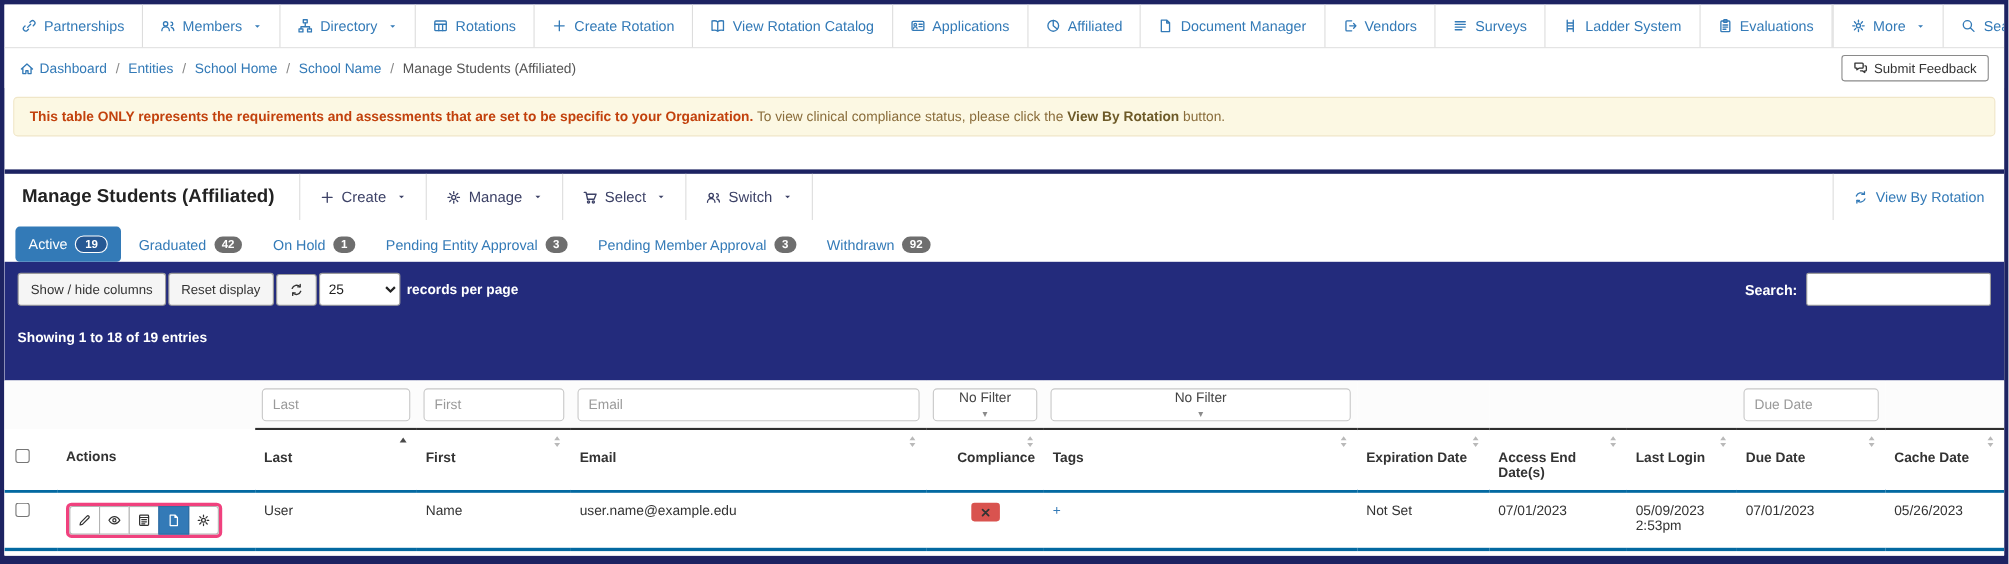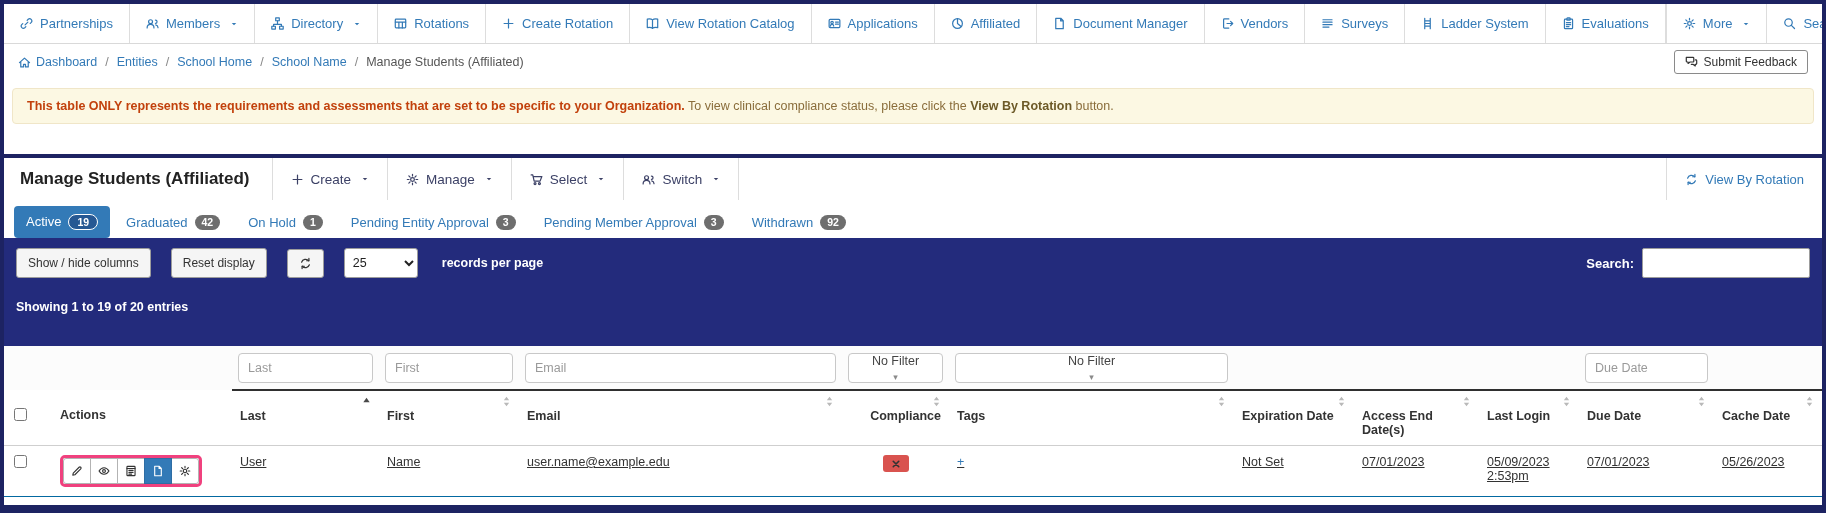--- a/index.html
+++ b/index.html
@@ -38,21 +38,21 @@
 
   
   .tabs { display:flex; align-items:flex-end; gap:4px; padding:4px 10px 0 10px; height:38px; }
   .tab { display:flex; gap:7px; font-size:13px; color:#337ab7; padding:8px 12px; cursor:pointer; white-space:nowrap; border-radius:4px 4px 0 0; }
   .tab.active { background:#337ab7; color:#fff; border-radius:4px; }
   .tab-badge { font-size:10.5px; font-weight:bold; color:#fff; background:#6e6e6e; border-radius:10px; padding:2px 7px; line-height:1; }
   .tab.active .tab-badge { background:rgba(15,25,80,0.35); border:1px solid #fff; padding:2px 8px; }
 
   
   .bluebar { background:#232b7c; color:#fff; padding:10px 12px 8px 12px; height:108px; }
-  .bluebar-top { display:flex; align-items:center; gap:20px; }
+  .bluebar-top { display:flex; align-items:center; gap:2px; }
   .tbtn { background:#f5f5f5; border:1px solid #9c9c9c; border-radius:3px; color:#333; font-size:12px; padding:7px 11px; cursor:pointer; font-family:inherit; display:flex; align-items:center; }
   .tbtn .ic { width:13px; height:13px; vertical-align:-2px; }
   .psize { height:30px; width:74px; font-size:12.5px; border:1px solid #9c9c9c; border-radius:3px; background:#fff; color:#222; font-family:inherit; padding:0 4px; }
   .records-label { font-size:12.5px; font-weight:600; margin-left:4px; }
   .bluebar-search { margin-left:auto; display:flex; align-items:center; gap:8px; }
   .search-label { font-size:13px; font-weight:600; }
   .search-input { width:168px; height:30px; border:1px solid #9c9c9c; border-radius:2px; padding:0 8px; font-size:12.5px; font-family:inherit; }
   .showing { margin-top:22px; font-size:12.5px; font-weight:600; }
 
   
@@ -61,21 +61,21 @@
   tr.filter-row td { background:#fcfcfc; padding:7px 6px 6px 6px; }
   .f-input { height:30px; border:1px solid #c8c8c8; border-radius:4px; padding:0 9px; font-size:12.5px; font-family:inherit; color:#333; width:100%; }
   .f-input::placeholder { color:#9a9a9a; }
   .f-select { height:30px; border:1px solid #c8c8c8; border-radius:4px; background:#fff; display:flex; align-items:center; justify-content:space-between; padding:0 9px; color:#444; font-size:12.5px; cursor:pointer;flex-direction:column; }
   .f-select .sel-caret { color:#8a8a8a; font-size:9px; }
   tr.header-row th { padding:18px 8px 8px 8px; font-weight:bold; position:relative; background:#fff; border-bottom:1px solid #cfcfcf; }
   tr.header-row th.dark-top { border-top:2px solid #2f2f2f; }
   .sort { position:absolute; top:5px; right:7px; width:11px; height:11px; }
   .sort.asc { color:#4a4a4a; }
   .sort.both { color:#b9b9b9; }
-  tr.data-row td { padding:9px 8px; border-top:1px solid #0369a1;text-decoration:underline; }
+  tr.data-row td { padding:9px 8px; border-top:3px solid #0369a1; }
   tr.data-row td.c-center { text-align:center; }
   .chk { width:13px; height:13px; margin-left:2px; }
 
   .actions-wrap { display:inline-flex; border:3px solid transparent; border-radius:5px; }
   .actions-wrap.highlight { border-color:#f0417e; }
   .abtn { width:28px; height:26px; display:flex; align-items:center; justify-content:center; background:#fff; border:1px solid #b3b3b3; margin-left:-1px; cursor:pointer; color:#333; padding:0; }
   .abtn:first-child { border-radius:3px 0 0 3px; margin-left:0; }
   .abtn:last-child { border-radius:0 3px 3px 0; }
   .abtn .ic { width:12px; height:12px; }
   .abtn.active { background:#337ab7; border-color:#2e6da4; color:#fff; position:relative; z-index:1; }
@@ -382,21 +382,21 @@
               </g>
             </svg>
           </button>
         <select class="psize" id="page-size-select"><option>25</option></select>
         <span class="records-label">records per page</span>
         <div class="bluebar-search">
           <span class="search-label">Search:</span>
           <input class="search-input" value="" style="">
         </div>
       </div>
-      <div class="showing">Showing 1 to 19 of 20 entries</div>
+      <div class="showing">Showing 1 to 18 of 19 entries</div>
     </div>
 
     <table>
       <colgroup id="cols">
           <col style="width:48px">
           <col style="width:180px">
           <col style="width:147px">
           <col style="width:140px">
           <col style="width:323px">
           <col style="width:107px">

